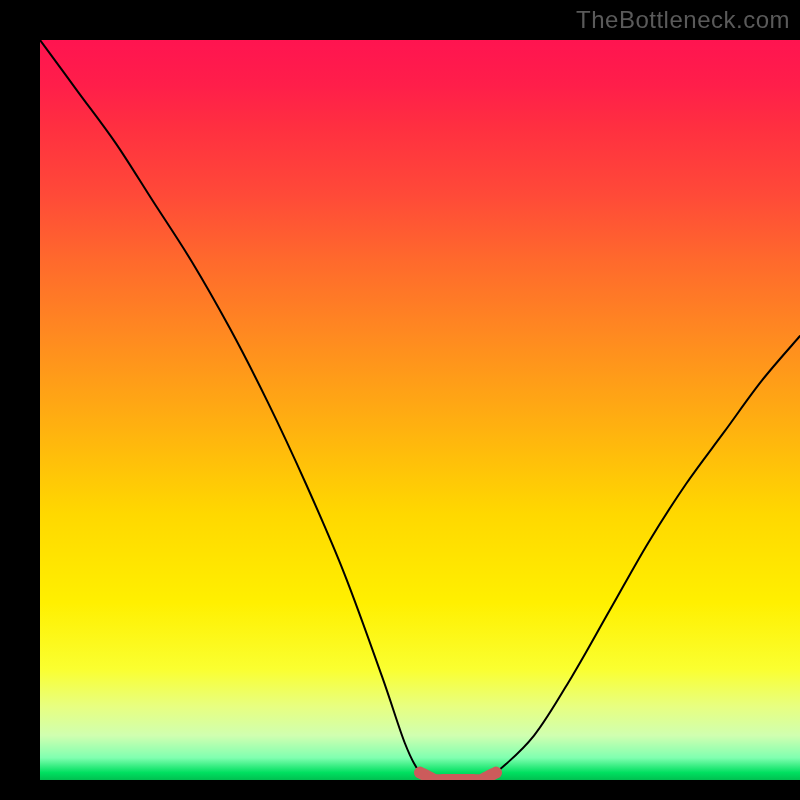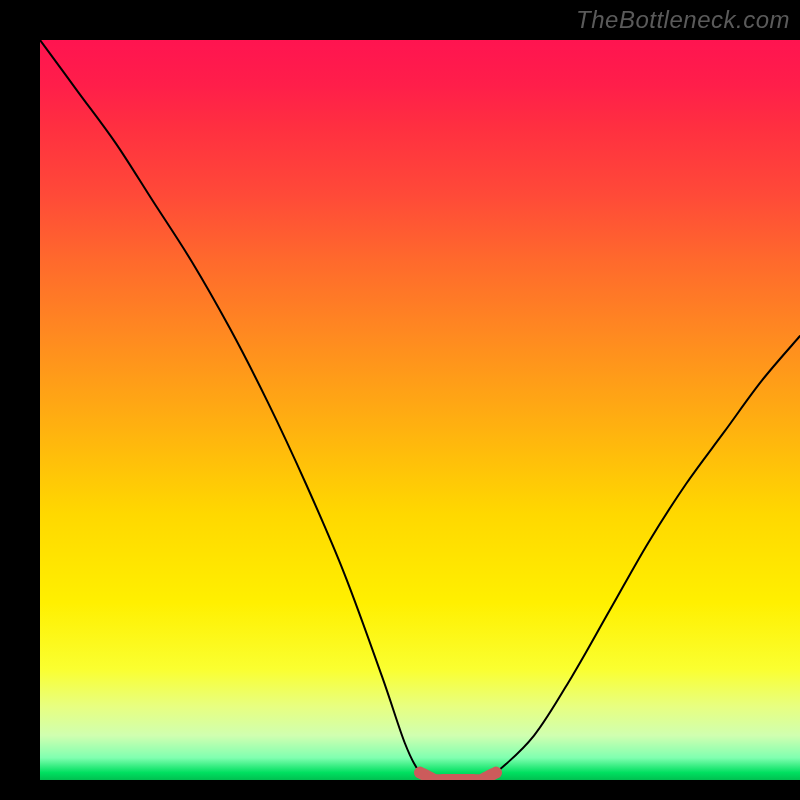--- a/index.html
+++ b/index.html
@@ -9,21 +9,20 @@
     height: 800px;
     background: #000;
     overflow: hidden;
     font-family: Arial, Helvetica, sans-serif;
   }
   .frame {
     position: relative;
     width: 800px;
     height: 641px;
     background: #000;
-    font-style: italic;
   }
   .watermark {
     position: absolute;
     top: 6px;
     right: 10px;
     color: #5a5a5a;
     font-size: 24px;
     font-weight: 400;
     letter-spacing: 0.5px;
     z-index: 10;

